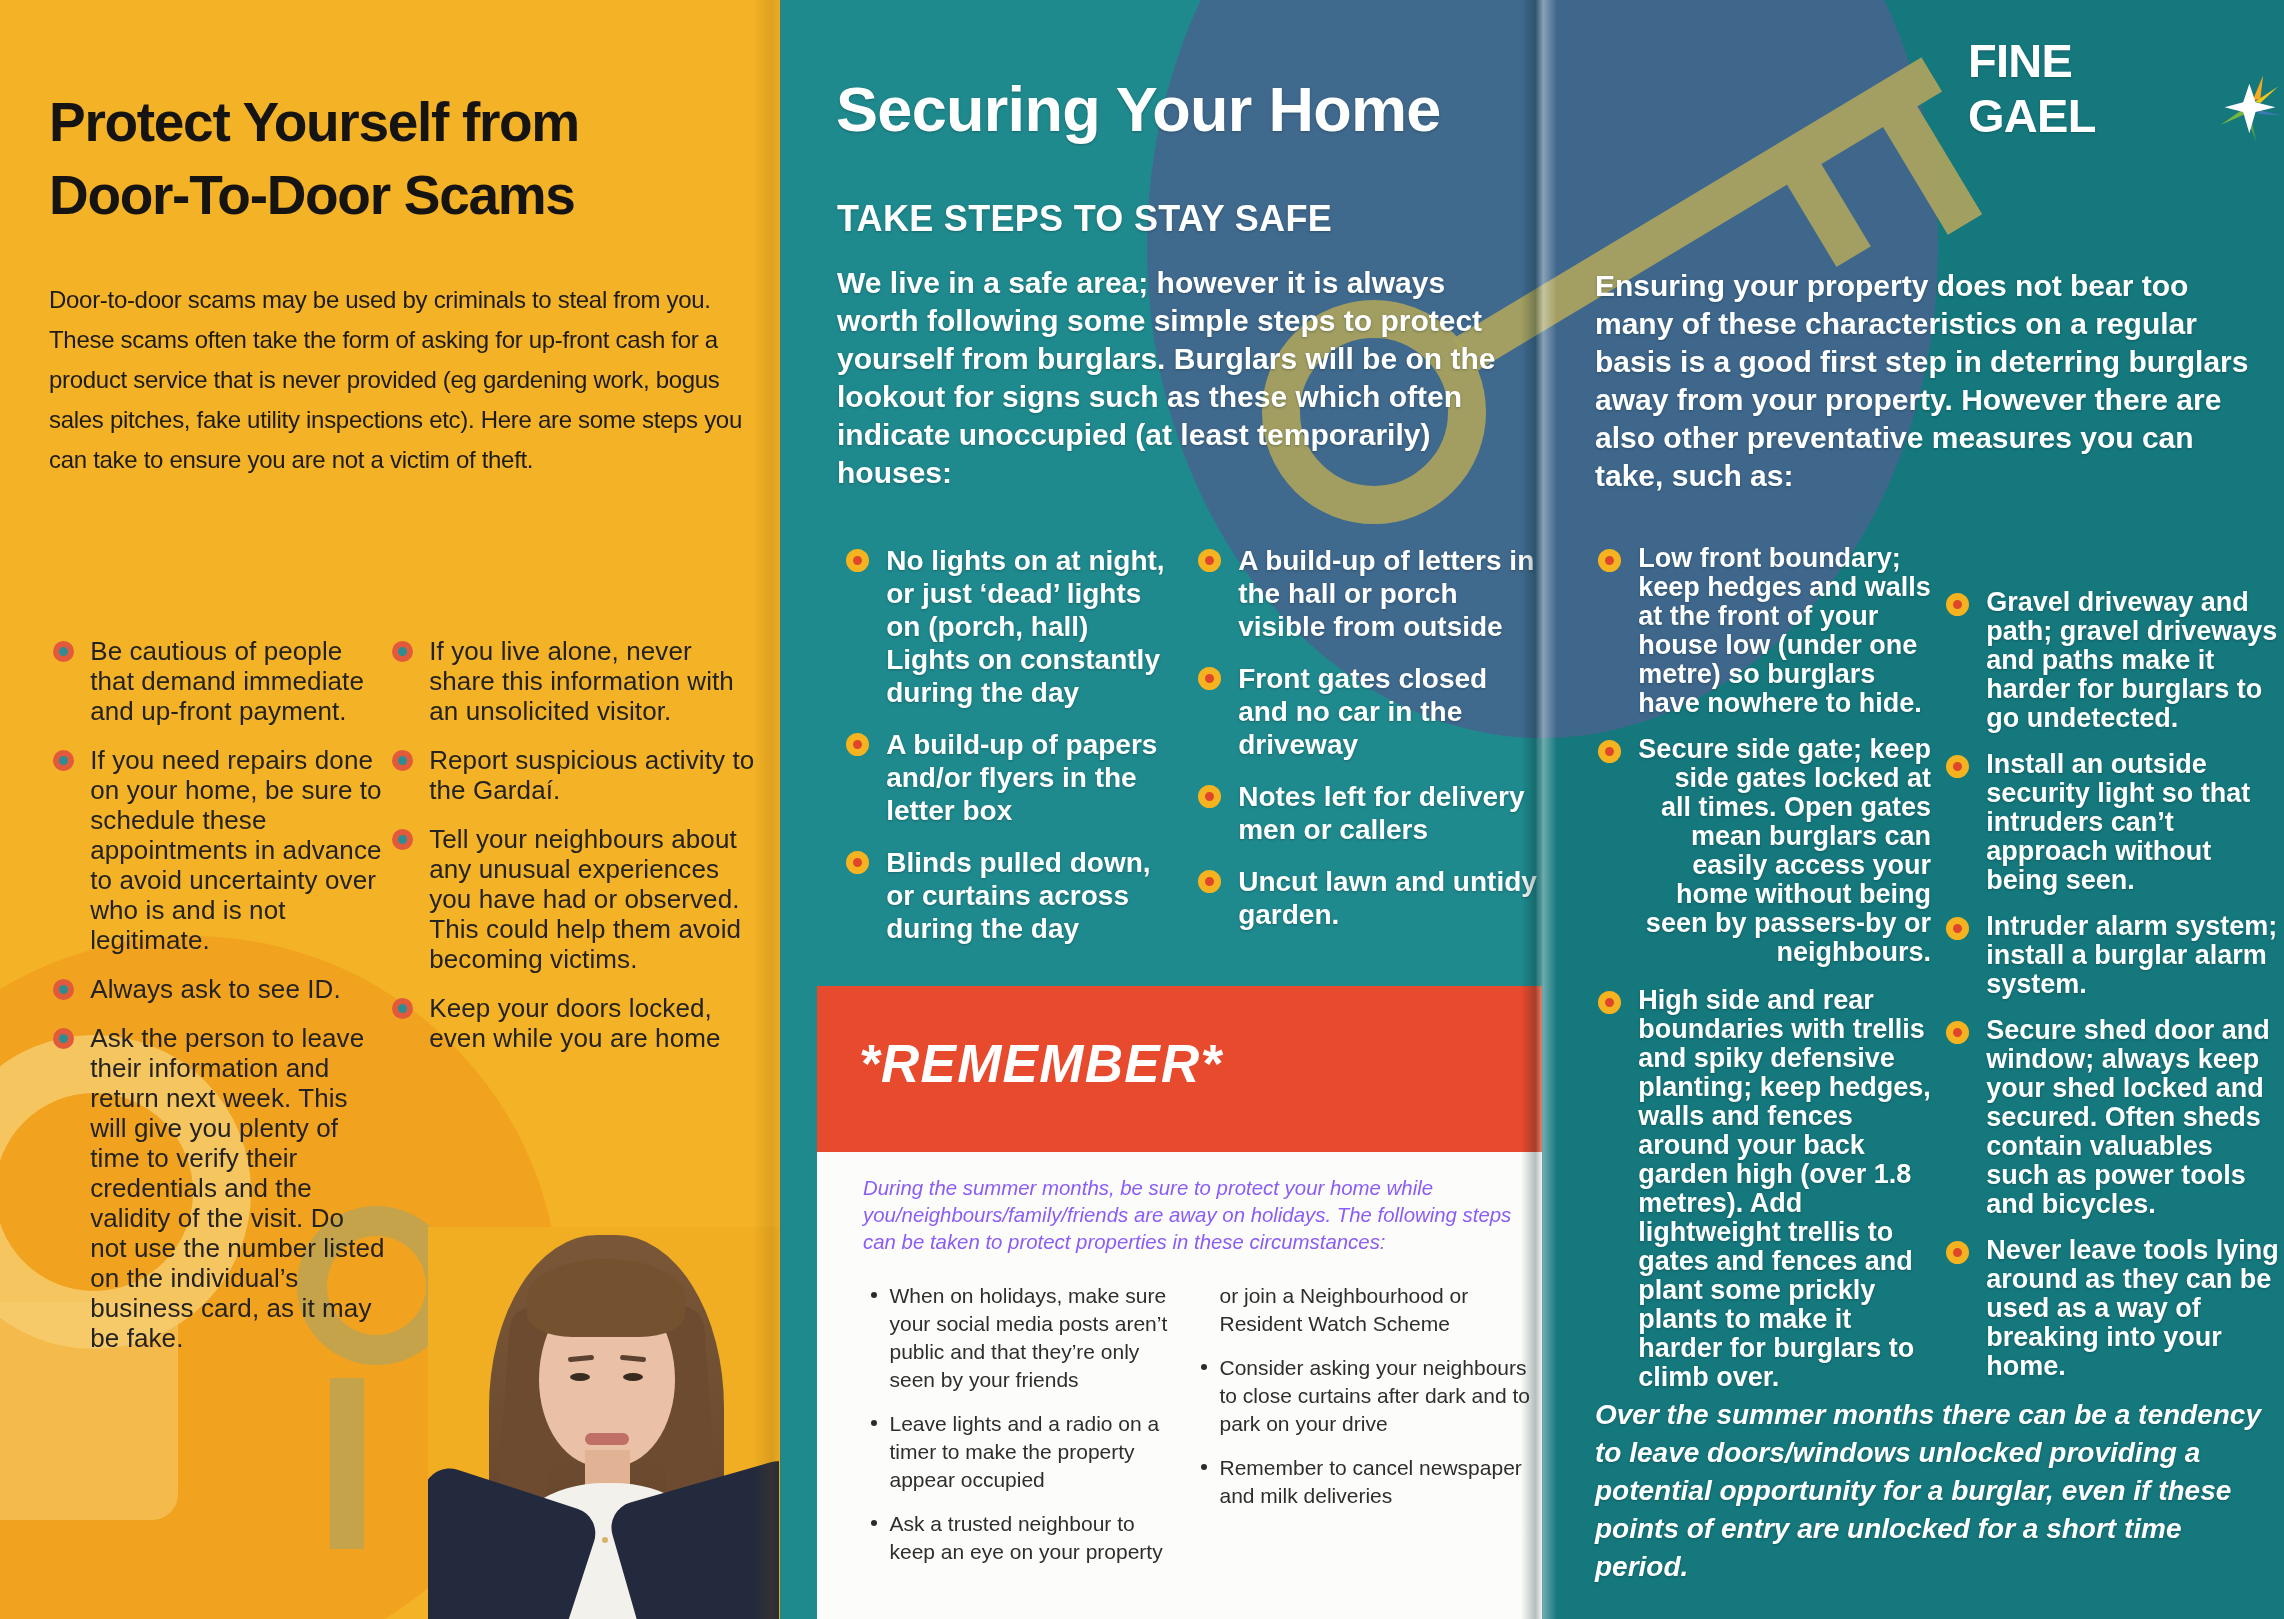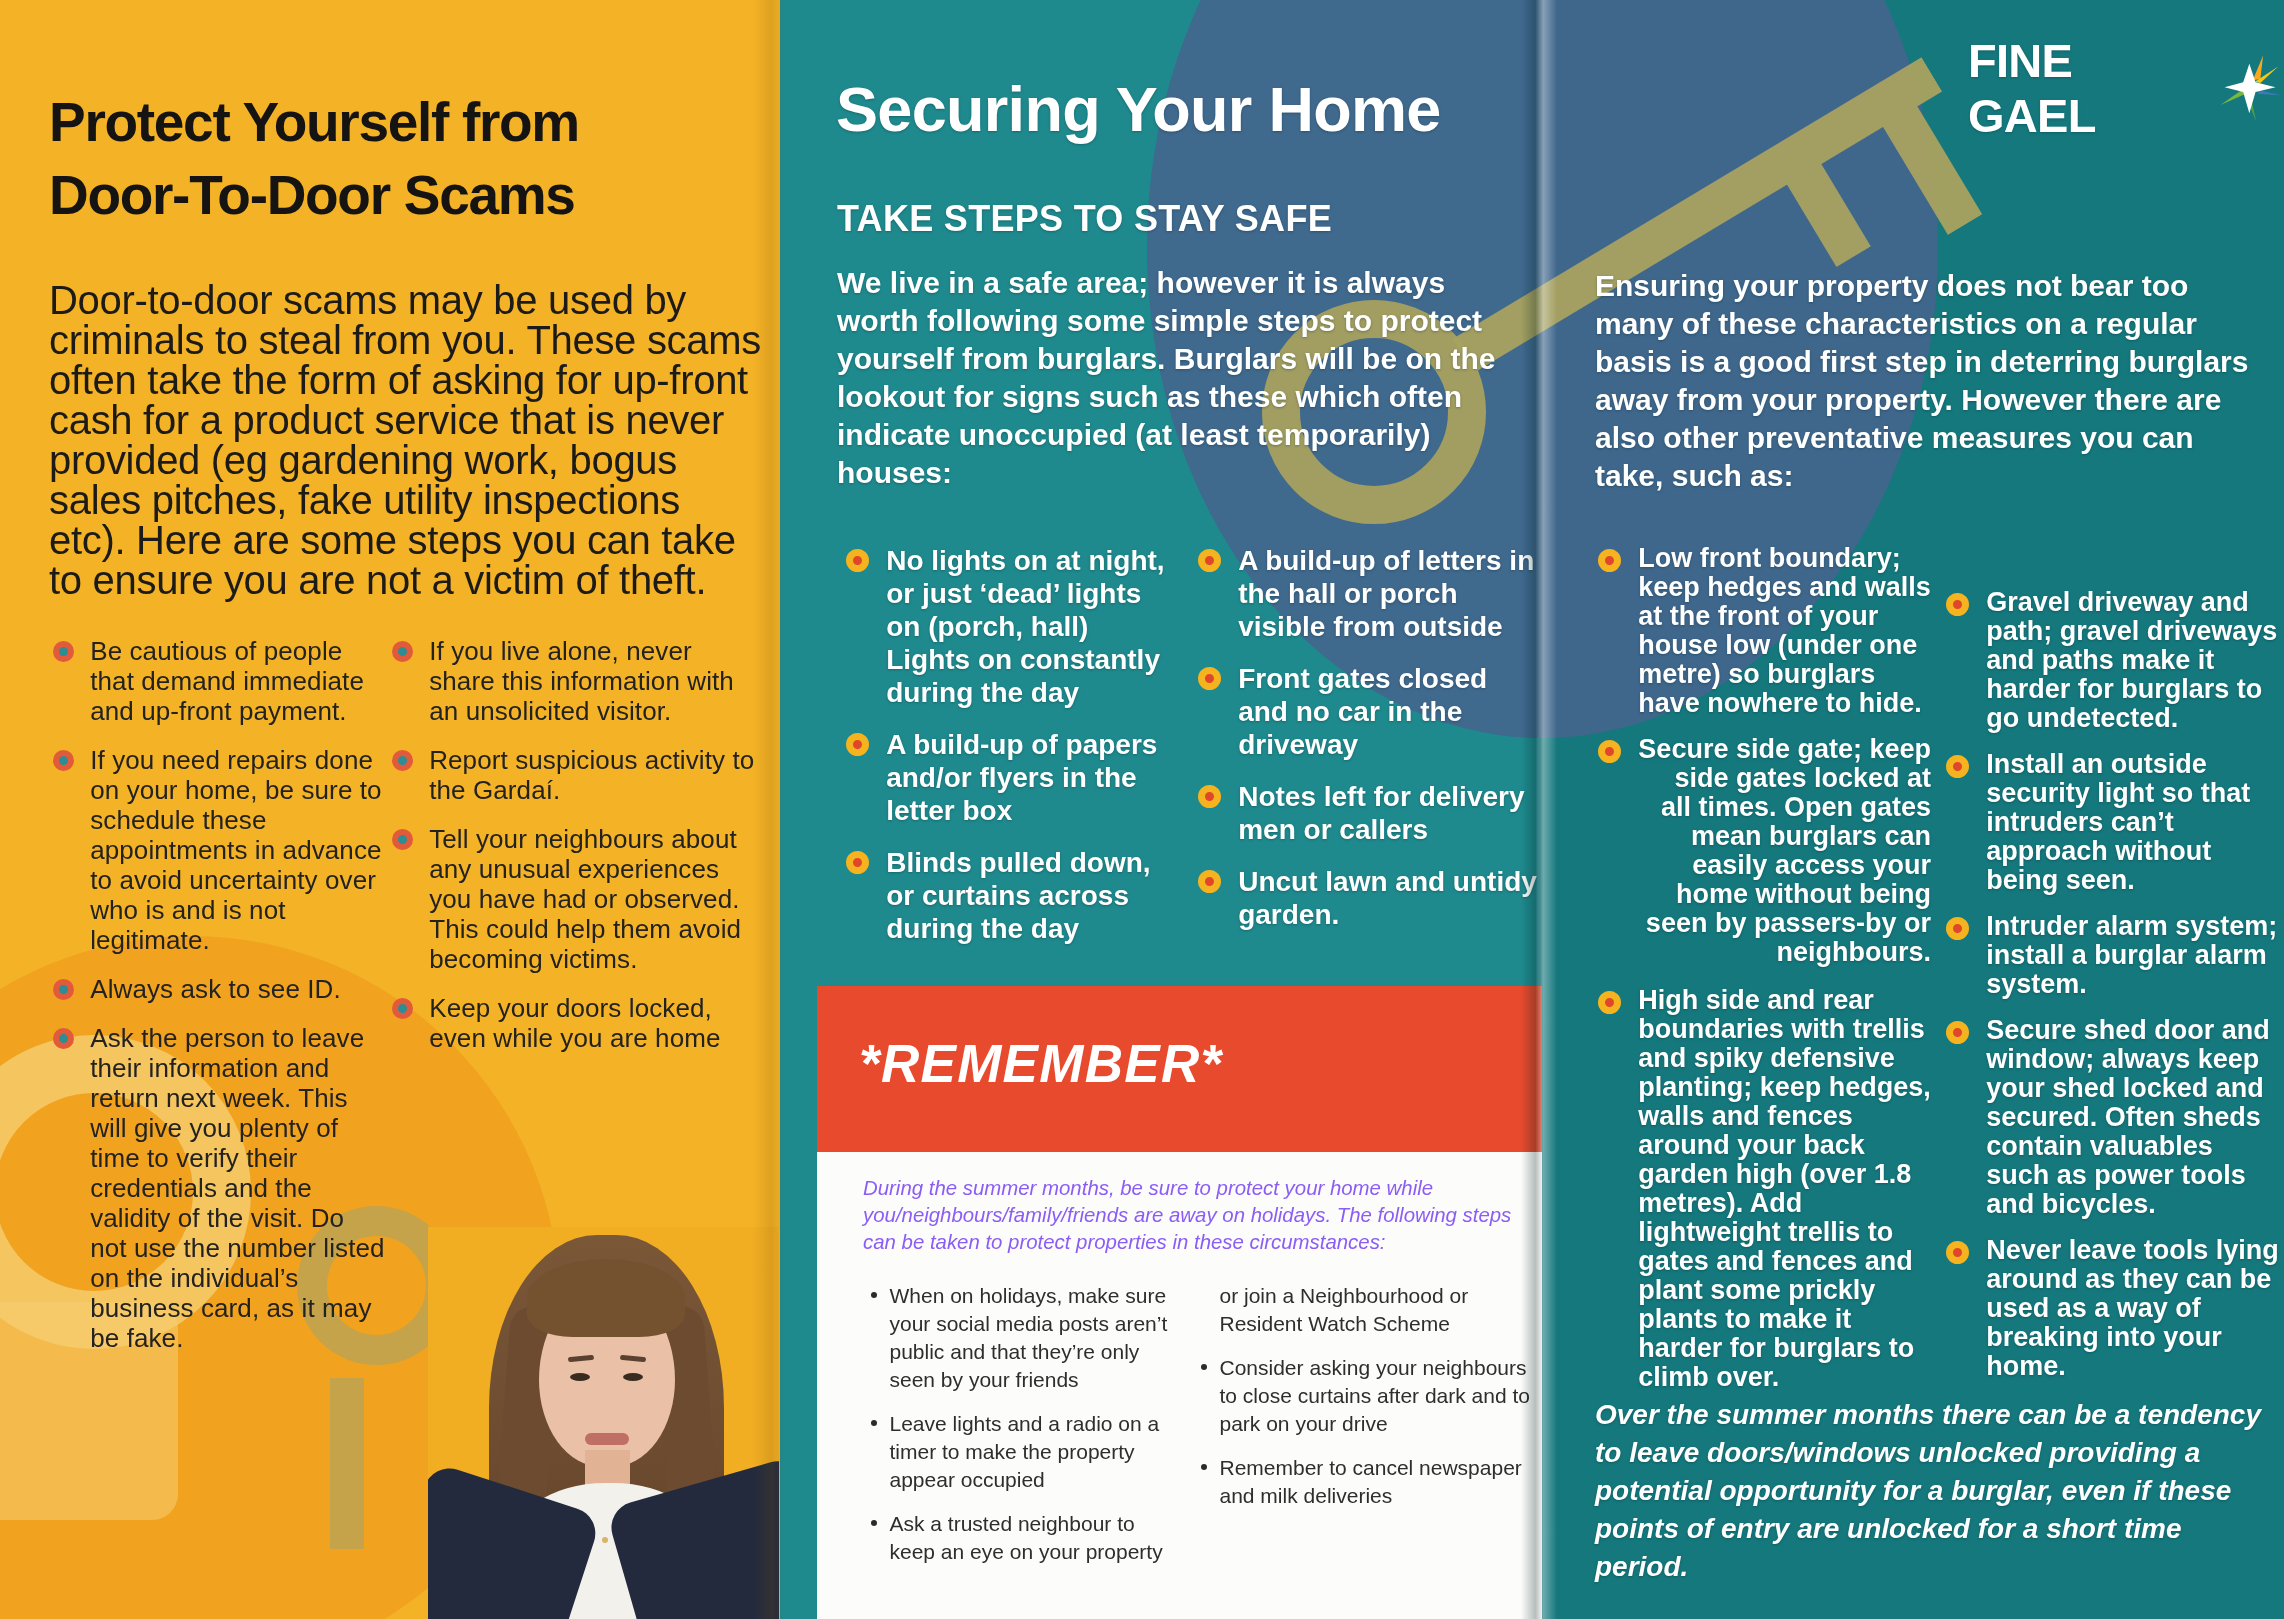--- a/index.html
+++ b/index.html
@@ -32,21 +32,21 @@
   .mini-key-stem{position:absolute;left:330px;top:1378px;width:34px;height:171px;
         background:#B1A35C;opacity:.7;}
   .crease{position:absolute;top:0;height:100%;z-index:6;pointer-events:none;}
   .crease1{left:753px;width:33px;
         background:linear-gradient(90deg,rgba(0,0,0,0) 0%,rgba(120,80,0,.18) 55%,rgba(0,0,0,0) 100%);}
   .crease2{left:1521px;width:36px;
         background:linear-gradient(90deg,rgba(0,0,0,0) 0%,rgba(0,30,30,.28) 40%,rgba(255,255,255,.38) 62%,rgba(0,0,0,0) 100%);}
   
   .abs{position:absolute;z-index:2;}
   .h1-left{font-size:55px;font-weight:800;letter-spacing:-1.3px;color:#161412;line-height:73px;}
-  .intro-left{font-size:40px;color:#1d1b18;line-height:40px;letter-spacing:-0.3px;}
+  .intro-left{font-size:24px;color:#1d1b18;line-height:40px;letter-spacing:-0.3px;}
   .white-t{color:#fff;text-shadow:0 1.3px 2.6px rgba(0,40,40,.35);}
   .h1-mid{font-size:63px;font-weight:800;letter-spacing:-0.7px;}
   .h2-mid{font-size:36px;font-weight:800;letter-spacing:0.3px;}
   .intro-mid{font-size:30px;font-weight:600;line-height:38px;}
   .intro-right{font-size:30px;font-weight:600;line-height:38px;}
   .footer-right{font-size:28px;font-style:italic;font-weight:600;line-height:38px;}
   
   .bullet{display:flex;margin-bottom:19px;}
   .bullet .bt{flex:1;}
   .dot{flex:0 0 auto;border-radius:50%;margin-top:4.6px;}
@@ -64,21 +64,21 @@
         font-style:italic;color:#fff;letter-spacing:1.3px;}
   .rem-intro{position:absolute;left:46px;top:189px;width:649px;font-size:20.4px;
         font-style:italic;color:#8b5cf6;line-height:27px;}
   .rem-bullet{display:flex;margin-bottom:16px;}
   .rem-dot{flex:0 0 auto;width:6px;height:6px;border-radius:50%;background:#2b2b2b;
         margin-top:10px;margin-right:12.5px;}
   .rem-dot.hidden-dot{background:transparent;}
   .rem-t{font-size:21px;color:#2e2e2e;line-height:28px;}
   .remcol{position:absolute;z-index:2;}
   
-  .logo{position:absolute;left:1968px;top:33px;z-index:4;display:flex;align-items:center;}
+  .logo{position:absolute;left:1968px;top:33px;z-index:4;display:flex;align-items:flex-end;}
   .logo-text{font-size:47px;font-weight:800;color:#fff;letter-spacing:-0.7px;
         text-shadow:0 1.3px 2.6px rgba(0,40,40,.3);}
   .logo-star{width:69px;height:69px;margin-left:4px;}
   
   .photo{position:absolute;left:428px;top:1227px;width:351px;height:392px;
         background:#F1AE23;overflow:hidden;z-index:2;}
   .hair-back{position:absolute;left:61px;top:8px;width:235px;height:376px;
         background:linear-gradient(180deg,#7A5737 0%,#6C4B30 60%,#5F4128 100%);
         border-radius:46% 46% 34% 34%;}
   .face{position:absolute;left:111px;top:58px;width:136px;height:182px;

